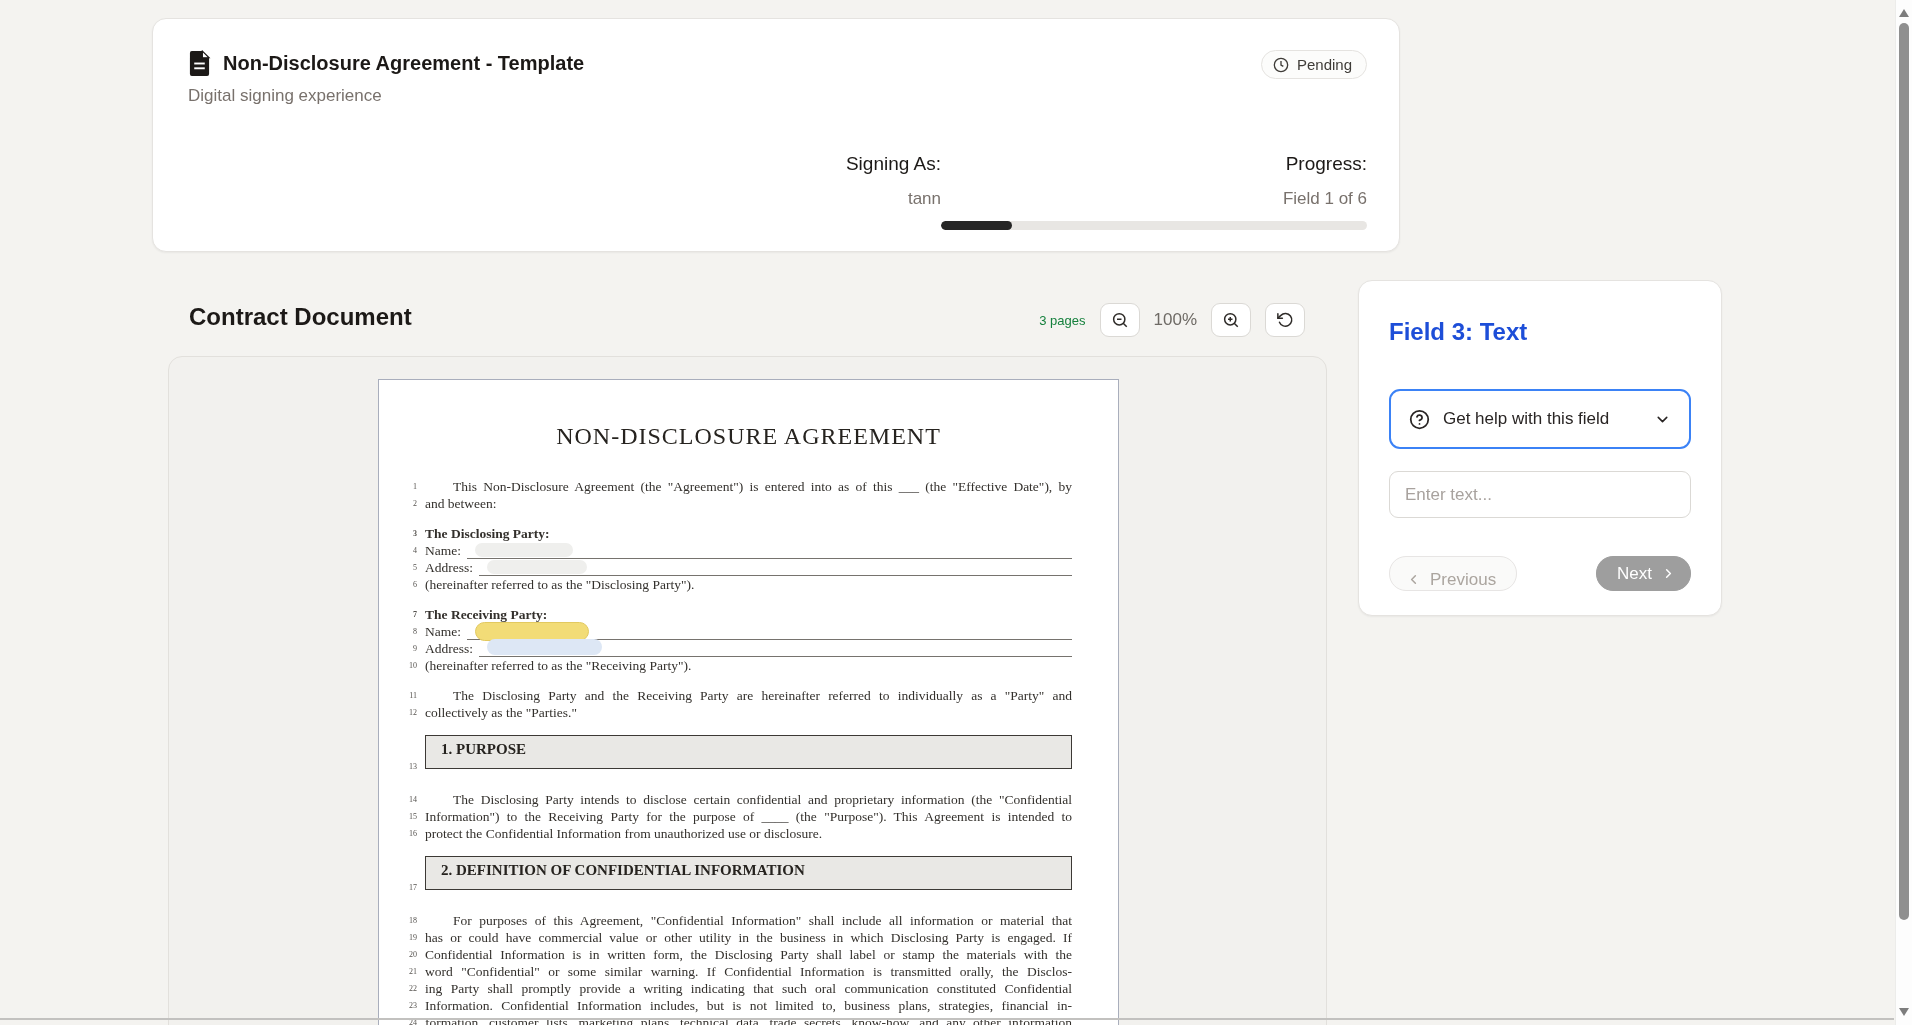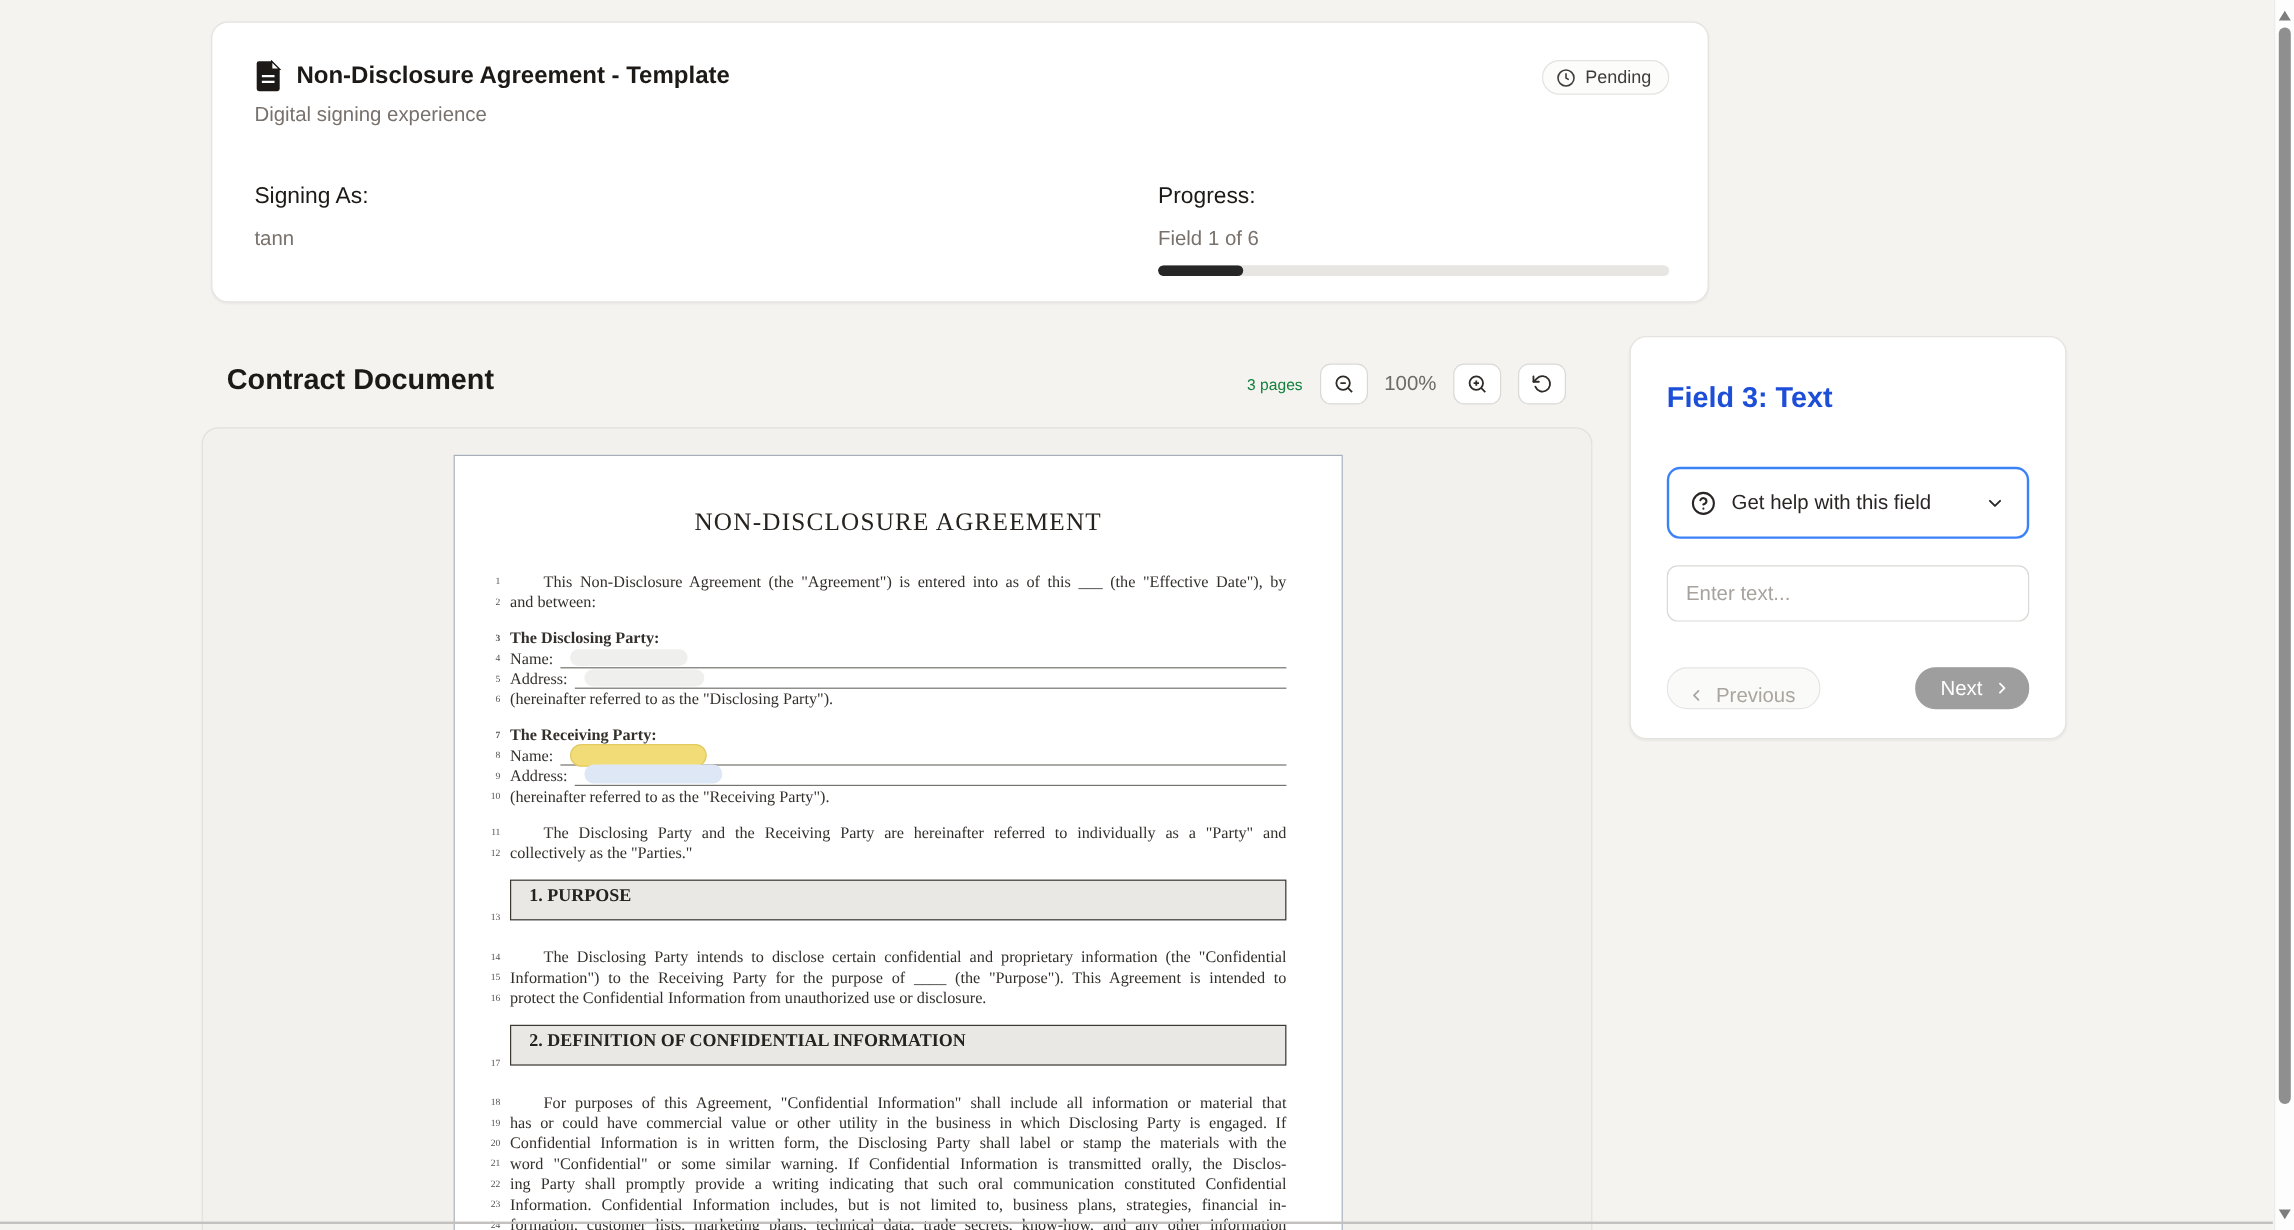--- a/index.html
+++ b/index.html
@@ -2,49 +2,49 @@
 <html><head>
 <meta charset="utf-8">
 <style>
   * { margin:0; padding:0; box-sizing:border-box; }
   html,body { width:1912px; height:1025px; overflow:hidden; }
   body { background:#f4f3f0; font-family:"Liberation Sans", sans-serif; position:relative; }
 
   .card { position:absolute; background:#ffffff; border:1px solid #e5e3e0; border-radius:14px; box-shadow:0 1px 2px rgba(0,0,0,.05); }
 
   
-  .header-card { left:176px; top:18px; width:1248px; height:234px; padding:31px 32px 0 35px; }
+  .header-card { left:152px; top:18px; width:1248px; height:234px; padding:31px 32px 0 35px; }
   .title-row { display:flex; align-items:center; gap:12px; }
   .title-row .ficon { width:23px; height:27px; flex:none; }
   .page-title { font-size:20px; font-weight:bold; color:#1c1917; }
   .page-subtitle { margin-top:9px; font-size:17px; color:#78716c; }
   .status-badge { position:absolute; right:32px; top:31px; display:flex; align-items:center; gap:8px;
     border:1px solid #e5e3e0; background:#fcfcfb; border-radius:999px; padding:5px 14px 5px 11px;
     font-size:15px; color:#3f3c38; }
-  .info-grid { display:grid; grid-template-columns:753px 1fr; margin-top:47px; }
+  .info-grid { display:grid; grid-template-columns:753px 1fr; margin-top:47px;text-align:right; }
   .info-label { font-size:19px; font-weight:500; color:#1c1917; }
   .info-value { margin-top:14px; font-size:17px; color:#78716c; }
   .progress-track { margin-top:12px; width:100%; height:9px; background:#e8e6e3; border-radius:6px; overflow:hidden; }
   .progress-fill { height:100%; background:#262626; border-radius:6px; }
 
   
   .doc-heading { position:absolute; left:189px; top:303px; font-size:24px; font-weight:bold; color:#1c1917; }
   .viewer-controls { position:absolute; top:300px; right:607px; display:flex; align-items:center; gap:14px; height:40px; }
   .pages-text { font-size:13px; color:#15803d; }
   .zoom-text { font-size:17px; color:#6e6a65; }
   .icon-btn { width:40px; height:34px; background:#ffffff; border:1px solid #dbd9d5; border-radius:9px;
     display:flex; align-items:center; justify-content:center; color:#2e2b28; cursor:pointer; }
   .icon-btn svg { width:18px; height:18px; }
 
   
   .doc-card { left:168px; top:356px; width:1159px; height:702px; background:#f2f1ee; border:1px solid #e2e0dc; border-radius:14px; overflow:hidden; box-shadow:none; }
   .paper { position:absolute; left:209px; top:22px; width:741px; height:940px; background:#ffffff;
     border:1px solid #a9aebc; padding:43px 46px 0 46px;
     font-family:"Liberation Serif","DejaVu Serif",serif; color:#33302c; }
-  .doc-title { text-align:center; font-size:21px; letter-spacing:1px; font-weight:500; color:#26231f; margin-bottom:28px; }
+  .doc-title { text-align:center; font-size:24px; letter-spacing:1px; font-weight:500; color:#26231f; margin-bottom:28px; }
   .doc-line { position:relative; font-size:13.5px; line-height:17px; min-height:17px; }
   .doc-line .ln { position:absolute; left:-26px; top:4px; width:18px; text-align:right; font-size:8px; line-height:10px; color:#55524e; }
   .doc-line.para-start { margin-top:13px; }
   .doc-line.justify .ptext { display:block; text-align:justify; text-align-last:justify; }
   .doc-line.indent .ptext { text-indent:28px; }
   .doc-line.bold { font-weight:bold; }
   .doc-line.section { margin:14px 0 22px 0; }
   .doc-line.section .ln { top:auto; bottom:-3px; }
   .secbox { display:block; height:34px; background:#e9e8e5; border:1.5px solid #3c3935;
     font-weight:bold; font-size:15px; line-height:27px; padding-left:15px; color:#26231f; }

